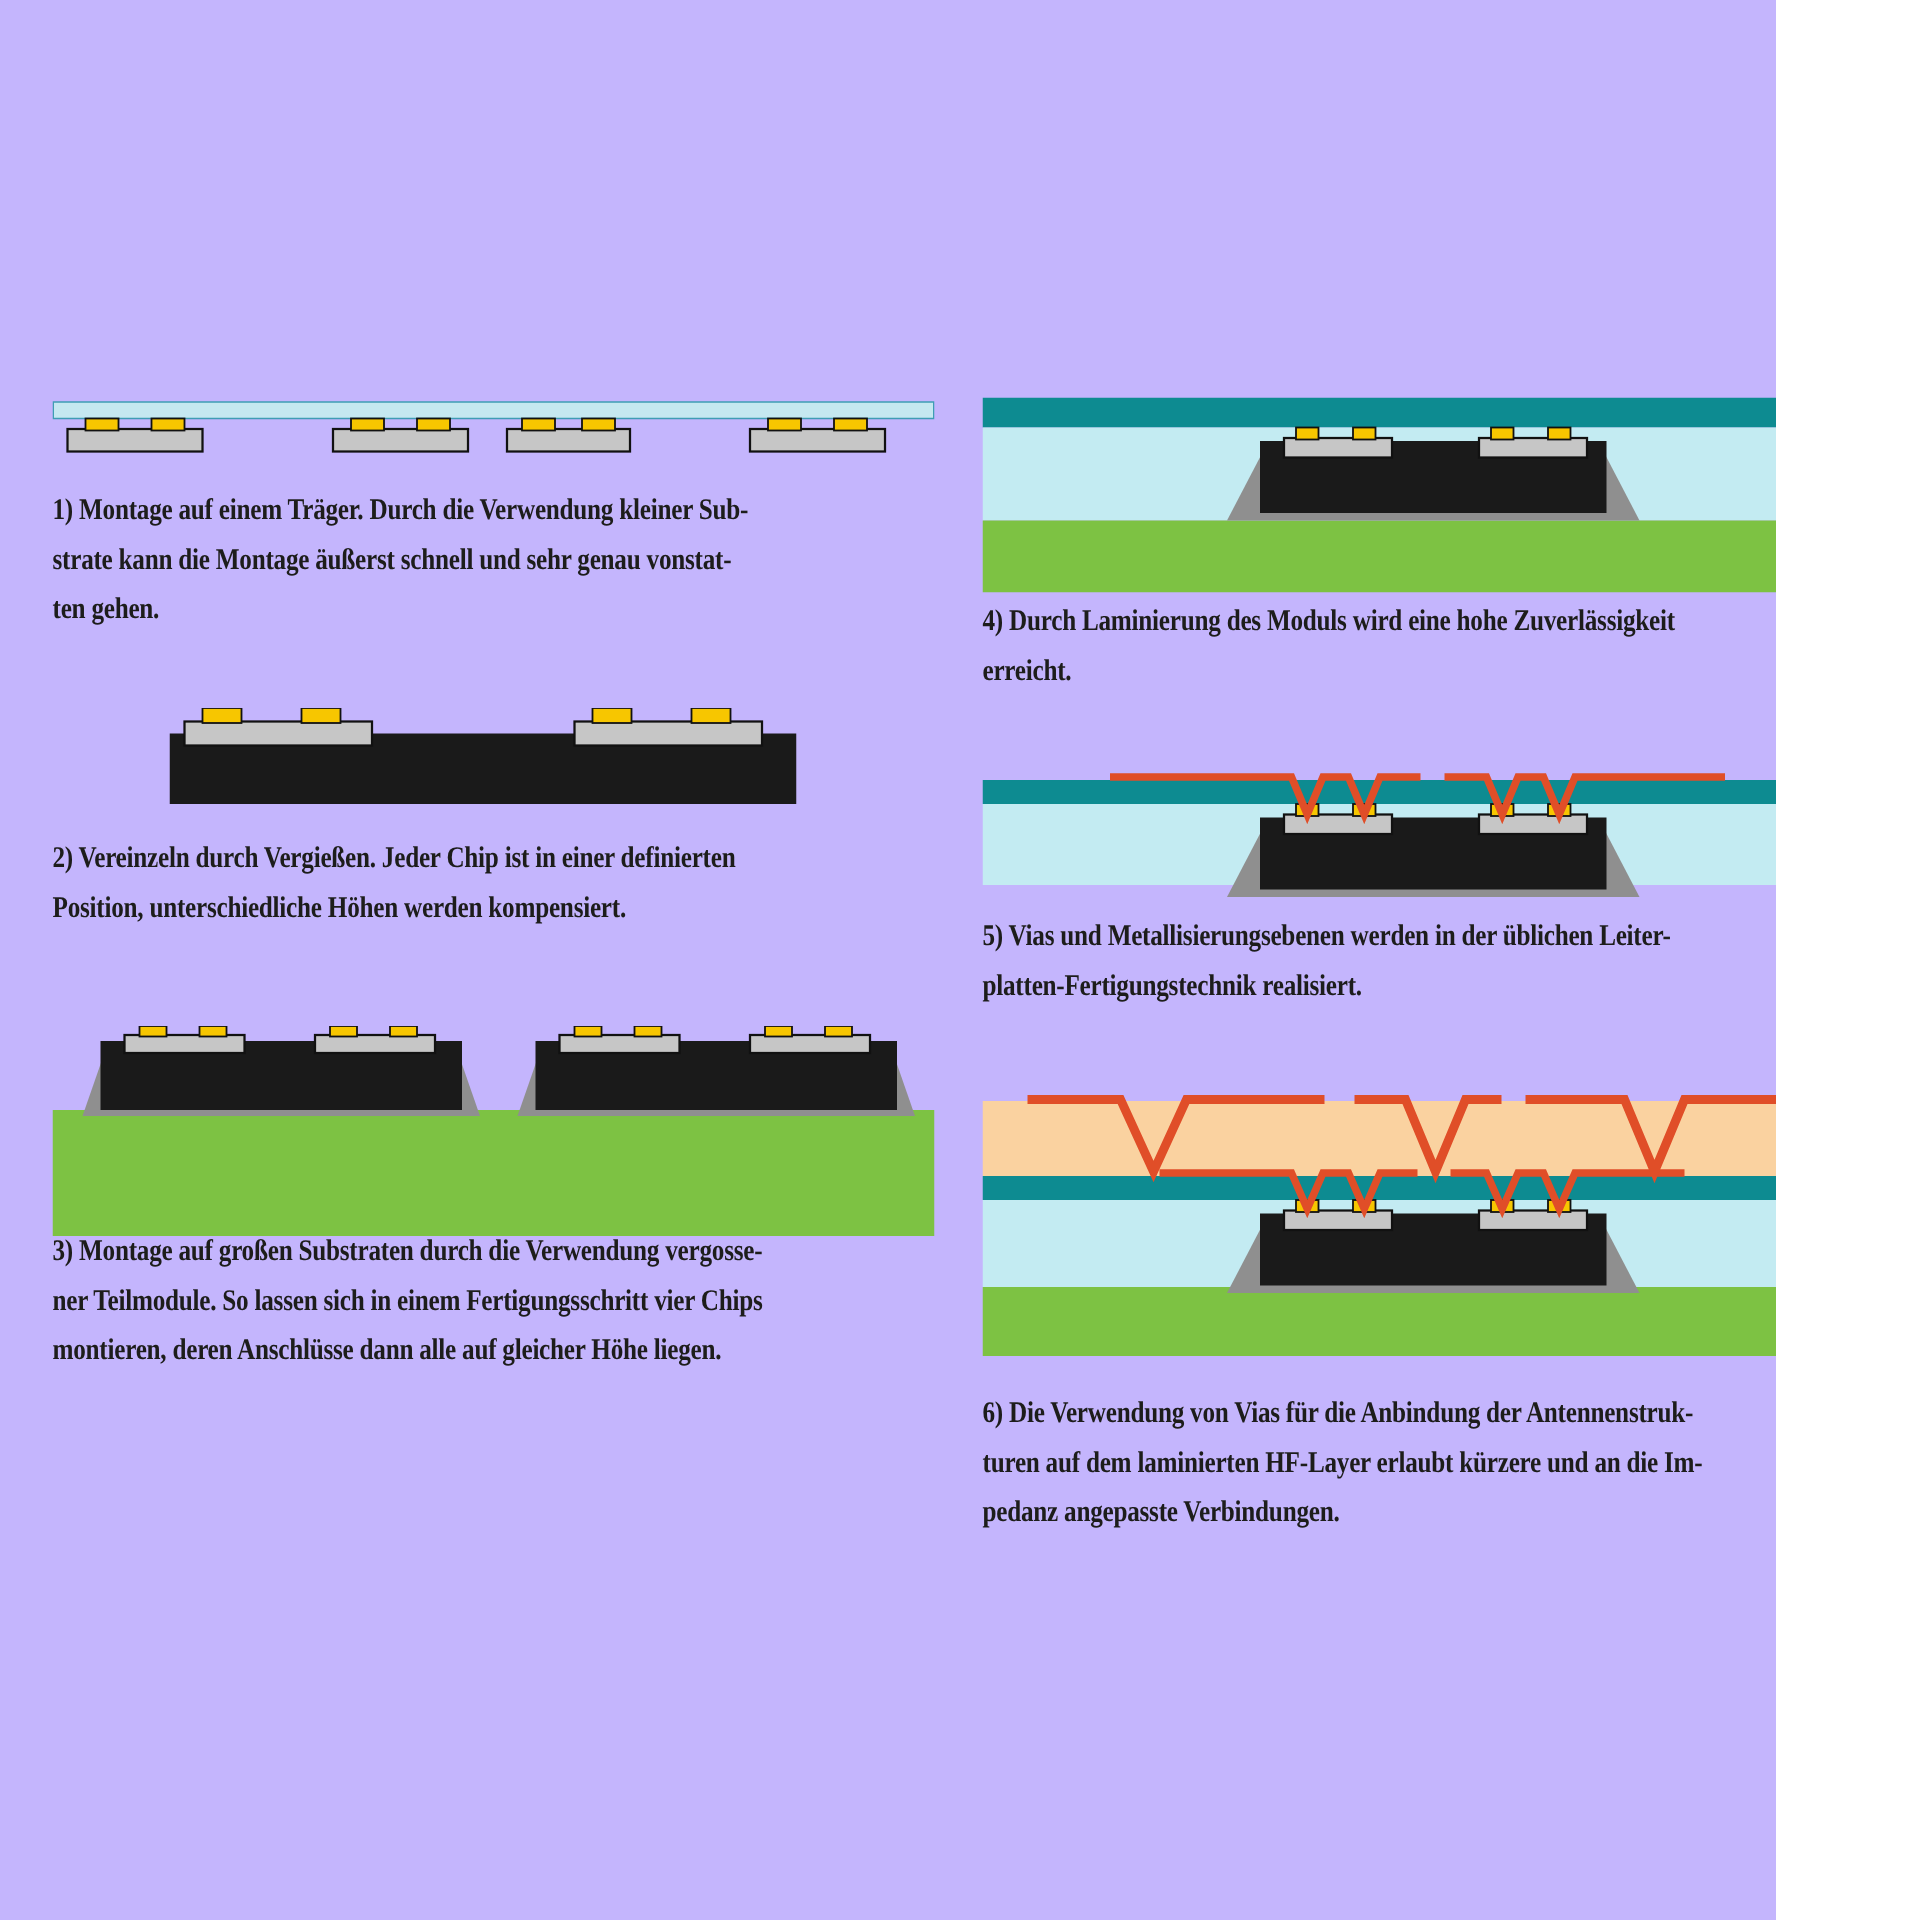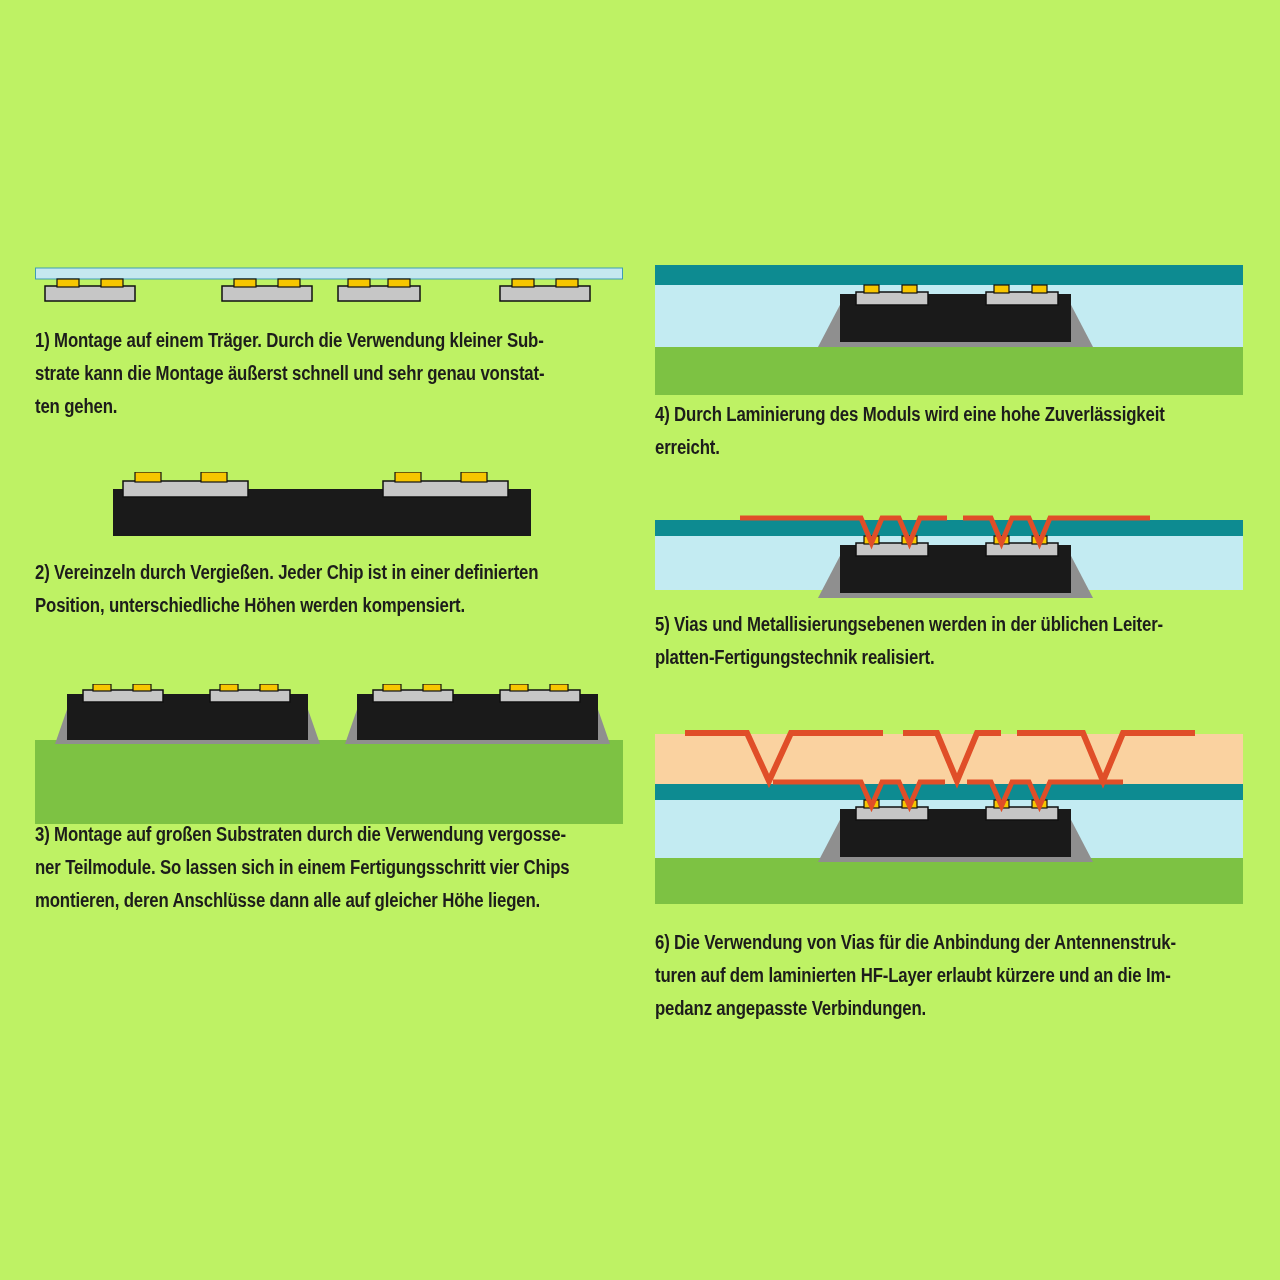--- a/index.html
+++ b/index.html
@@ -1,18 +1,18 @@
 <!DOCTYPE html>
 <html style="--carrier_blue: #c5e8f0; --substrate_gray: #c6c6c6; --pad_yellow: #f7c600; --mold_black: #1a1a1a; --module_gray: #8f8f8f; --base_green: #7dc243; --teal: #0d8b91; --cyan_light: #c3ebf2; --trace_red: #e04e28; --hf_peach: #fad2a0; --text: #1d1d1b;"><head>
 <meta charset="utf-8">
 <style>
   html,body{margin:0;padding:0;background:#ffffff;}
   .page{
-    position:relative;width:1280px;height:1280px;background:#bef264;
-    font-family:Liberation Sans, sans-serif;overflow:hidden;
+    position:relative;width:1184px;height:1280px;background:#c4b5fd;
+    font-family:Liberation Serif, serif;overflow:hidden;
   }
   .panel{position:absolute;}
   .panel svg{display:block;}
   .caption{
     position:absolute;
     font-weight:bold;
     font-size:20px;
     line-height:33px;
     letter-spacing:-0.2px;
     color:var(--text,#1d1d1b);

